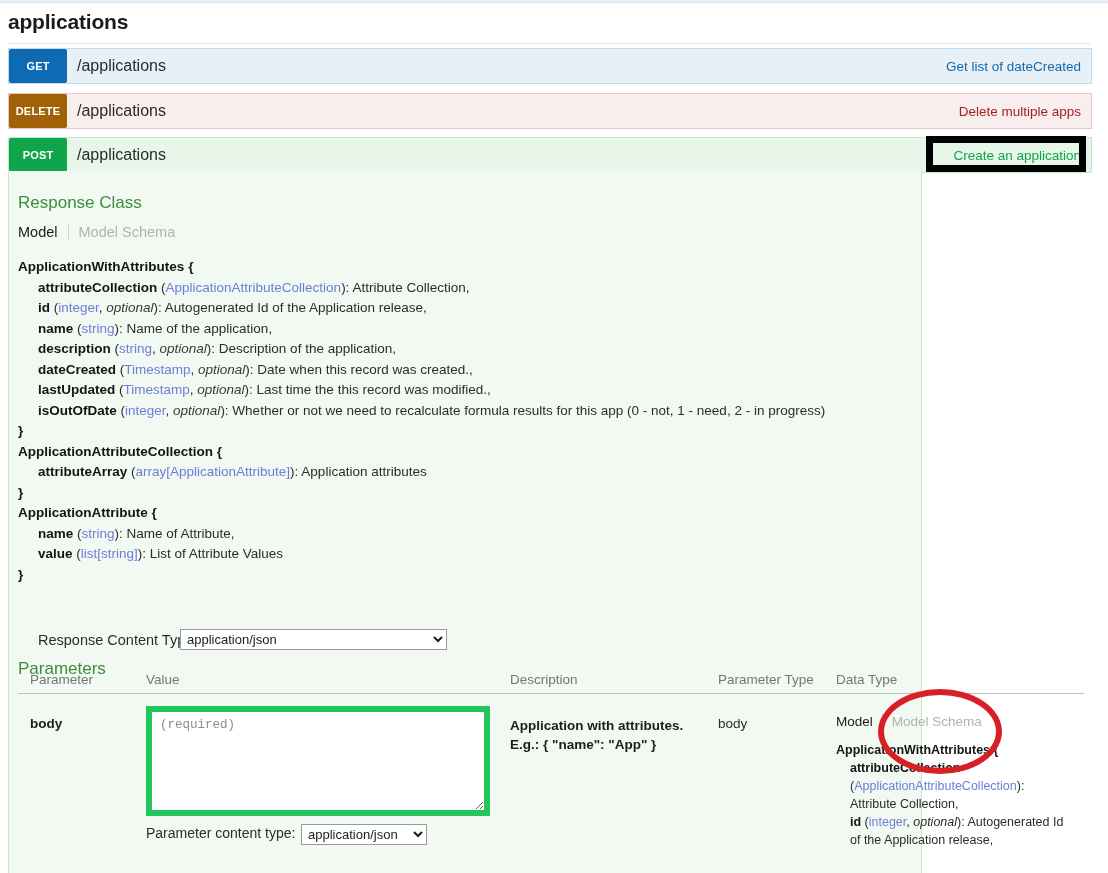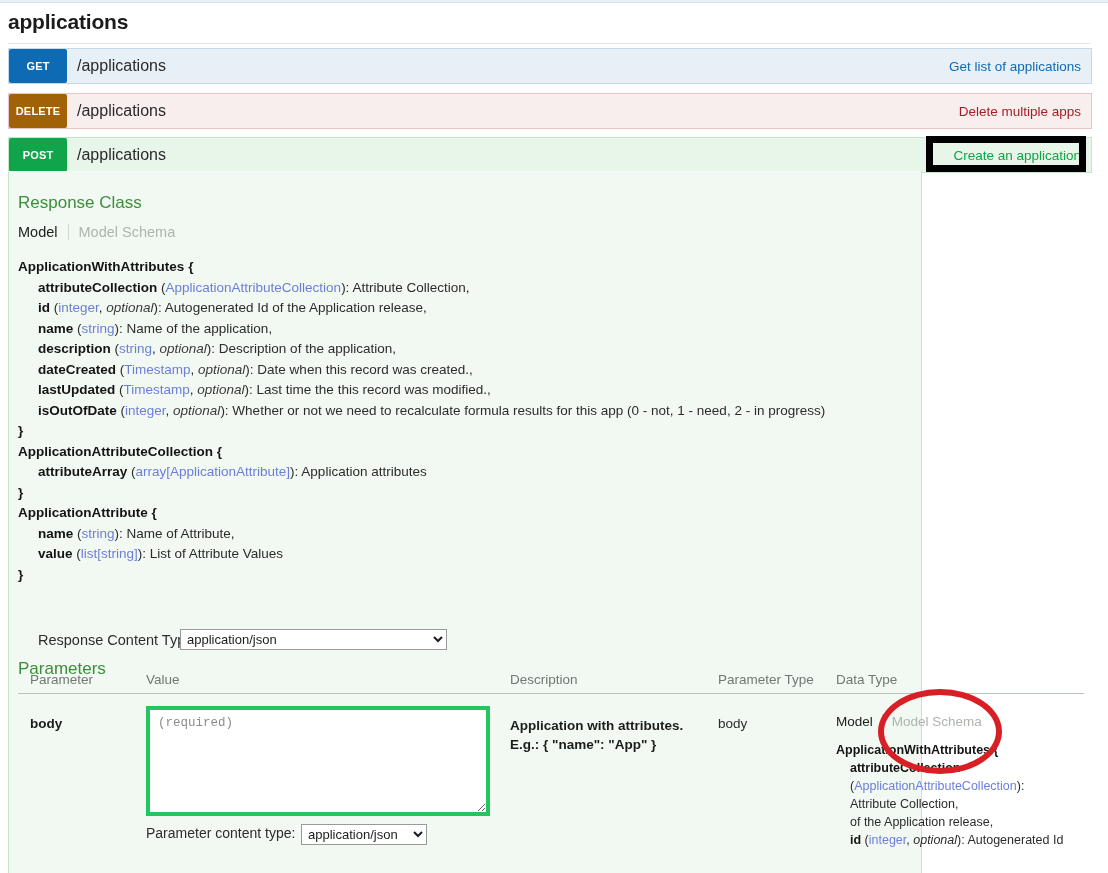--- a/index.html
+++ b/index.html
@@ -161,21 +161,21 @@
 
   .prow { position: relative; }
   .p-name {
     position: absolute; left: 12px; top: 22px;
     font-size: 13.5px; font-weight: bold; color: #1c1c1c;
   }
   textarea.p-body {
     position: absolute; left: 128px; top: 12px;
     width: 344px; height: 110px;
     box-sizing: border-box;
-    border: 4px solid #22c55e;
+    border: 6px solid #22c55e;
     background: #ffffff;
     font-family: "Liberation Mono", monospace;
     font-size: 12.5px;
     color: #111111;
     padding: 6px 8px;
     resize: both;
     outline: none;
   }
   textarea.p-body::placeholder { color: #8c8c8c; }
   .pct-label {
@@ -239,21 +239,21 @@
   <div class="topline"></div>
 
   <div class="res-head">
     <div class="res-title">applications</div>
   </div>
   <div class="res-underline"></div>
 
   <div class="ep ep-get">
     <div class="badge">GET</div>
     <div class="path">/applications</div>
-    <a class="summary" href="#">Get list of applications</a>
+    <a class="summary" href="#">Get list of dateCreated</a>
   </div>
 
   <div class="ep ep-delete">
     <div class="badge">DELETE</div>
     <div class="path">/applications</div>
     <a class="summary" href="#">Delete multiple apps</a>
   </div>
 
   <div class="ep ep-post">
     <div class="badge">POST</div>
@@ -332,22 +332,22 @@
           <div class="tabs2">
             <span class="a">Model</span>
             <span class="d"></span>
             <span class="b">Model Schema</span>
           </div>
           <div class="sig2">
             <div><span class="k">ApplicationWithAttributes</span><span class="k"> {</span></div>
             <div class="ind"><span class="k">attributeCollection</span></div>
             <div class="ind">(<span class="t">ApplicationAttributeCollection</span>):</div>
             <div class="ind">Attribute Collection,</div>
+            <div class="ind"><span class="k">id</span> (<span class="t">integer</span>, <span class="opt">optional</span>): Autogenerated Id</div>
             <div class="ind">of the Application release,</div>
-            <div class="ind"><span class="k">id</span> (<span class="t">integer</span>, <span class="opt">optional</span>): Autogenerated Id</div>
           </div>
         </div>
       </div>
     </div>
   </div>
 
   <div class="anno-ellipse"></div>
 
 </div>
 

